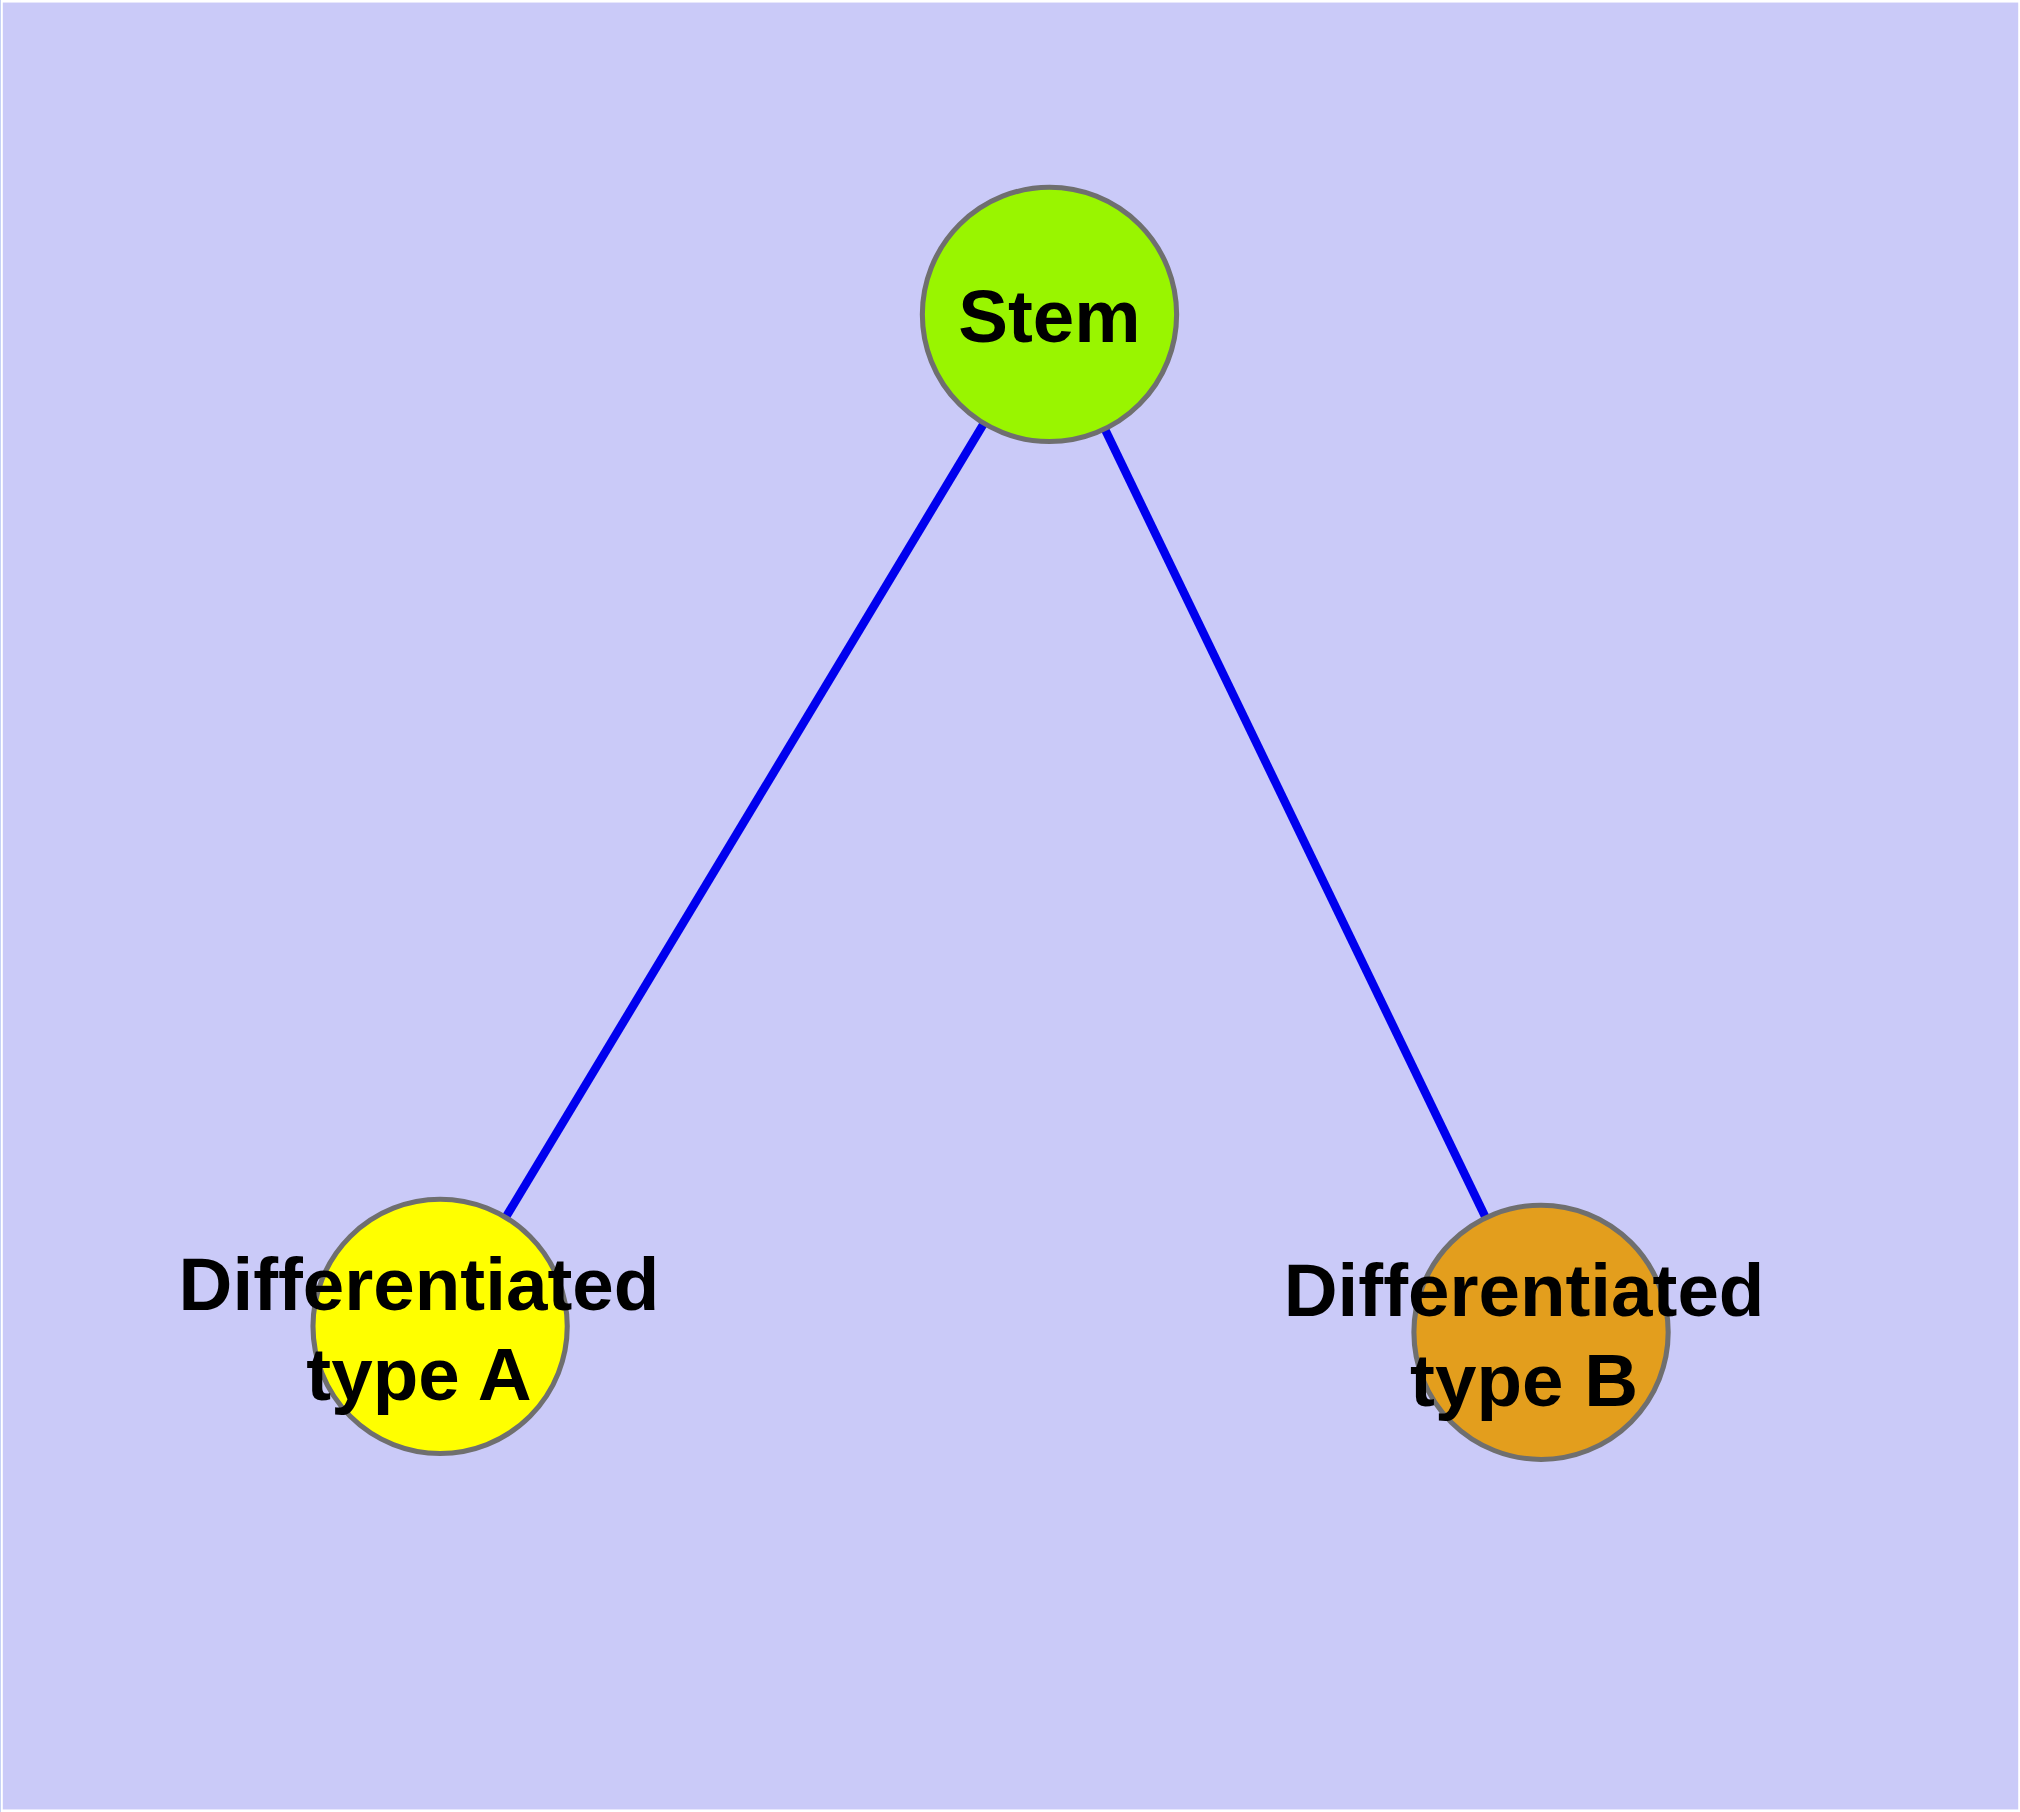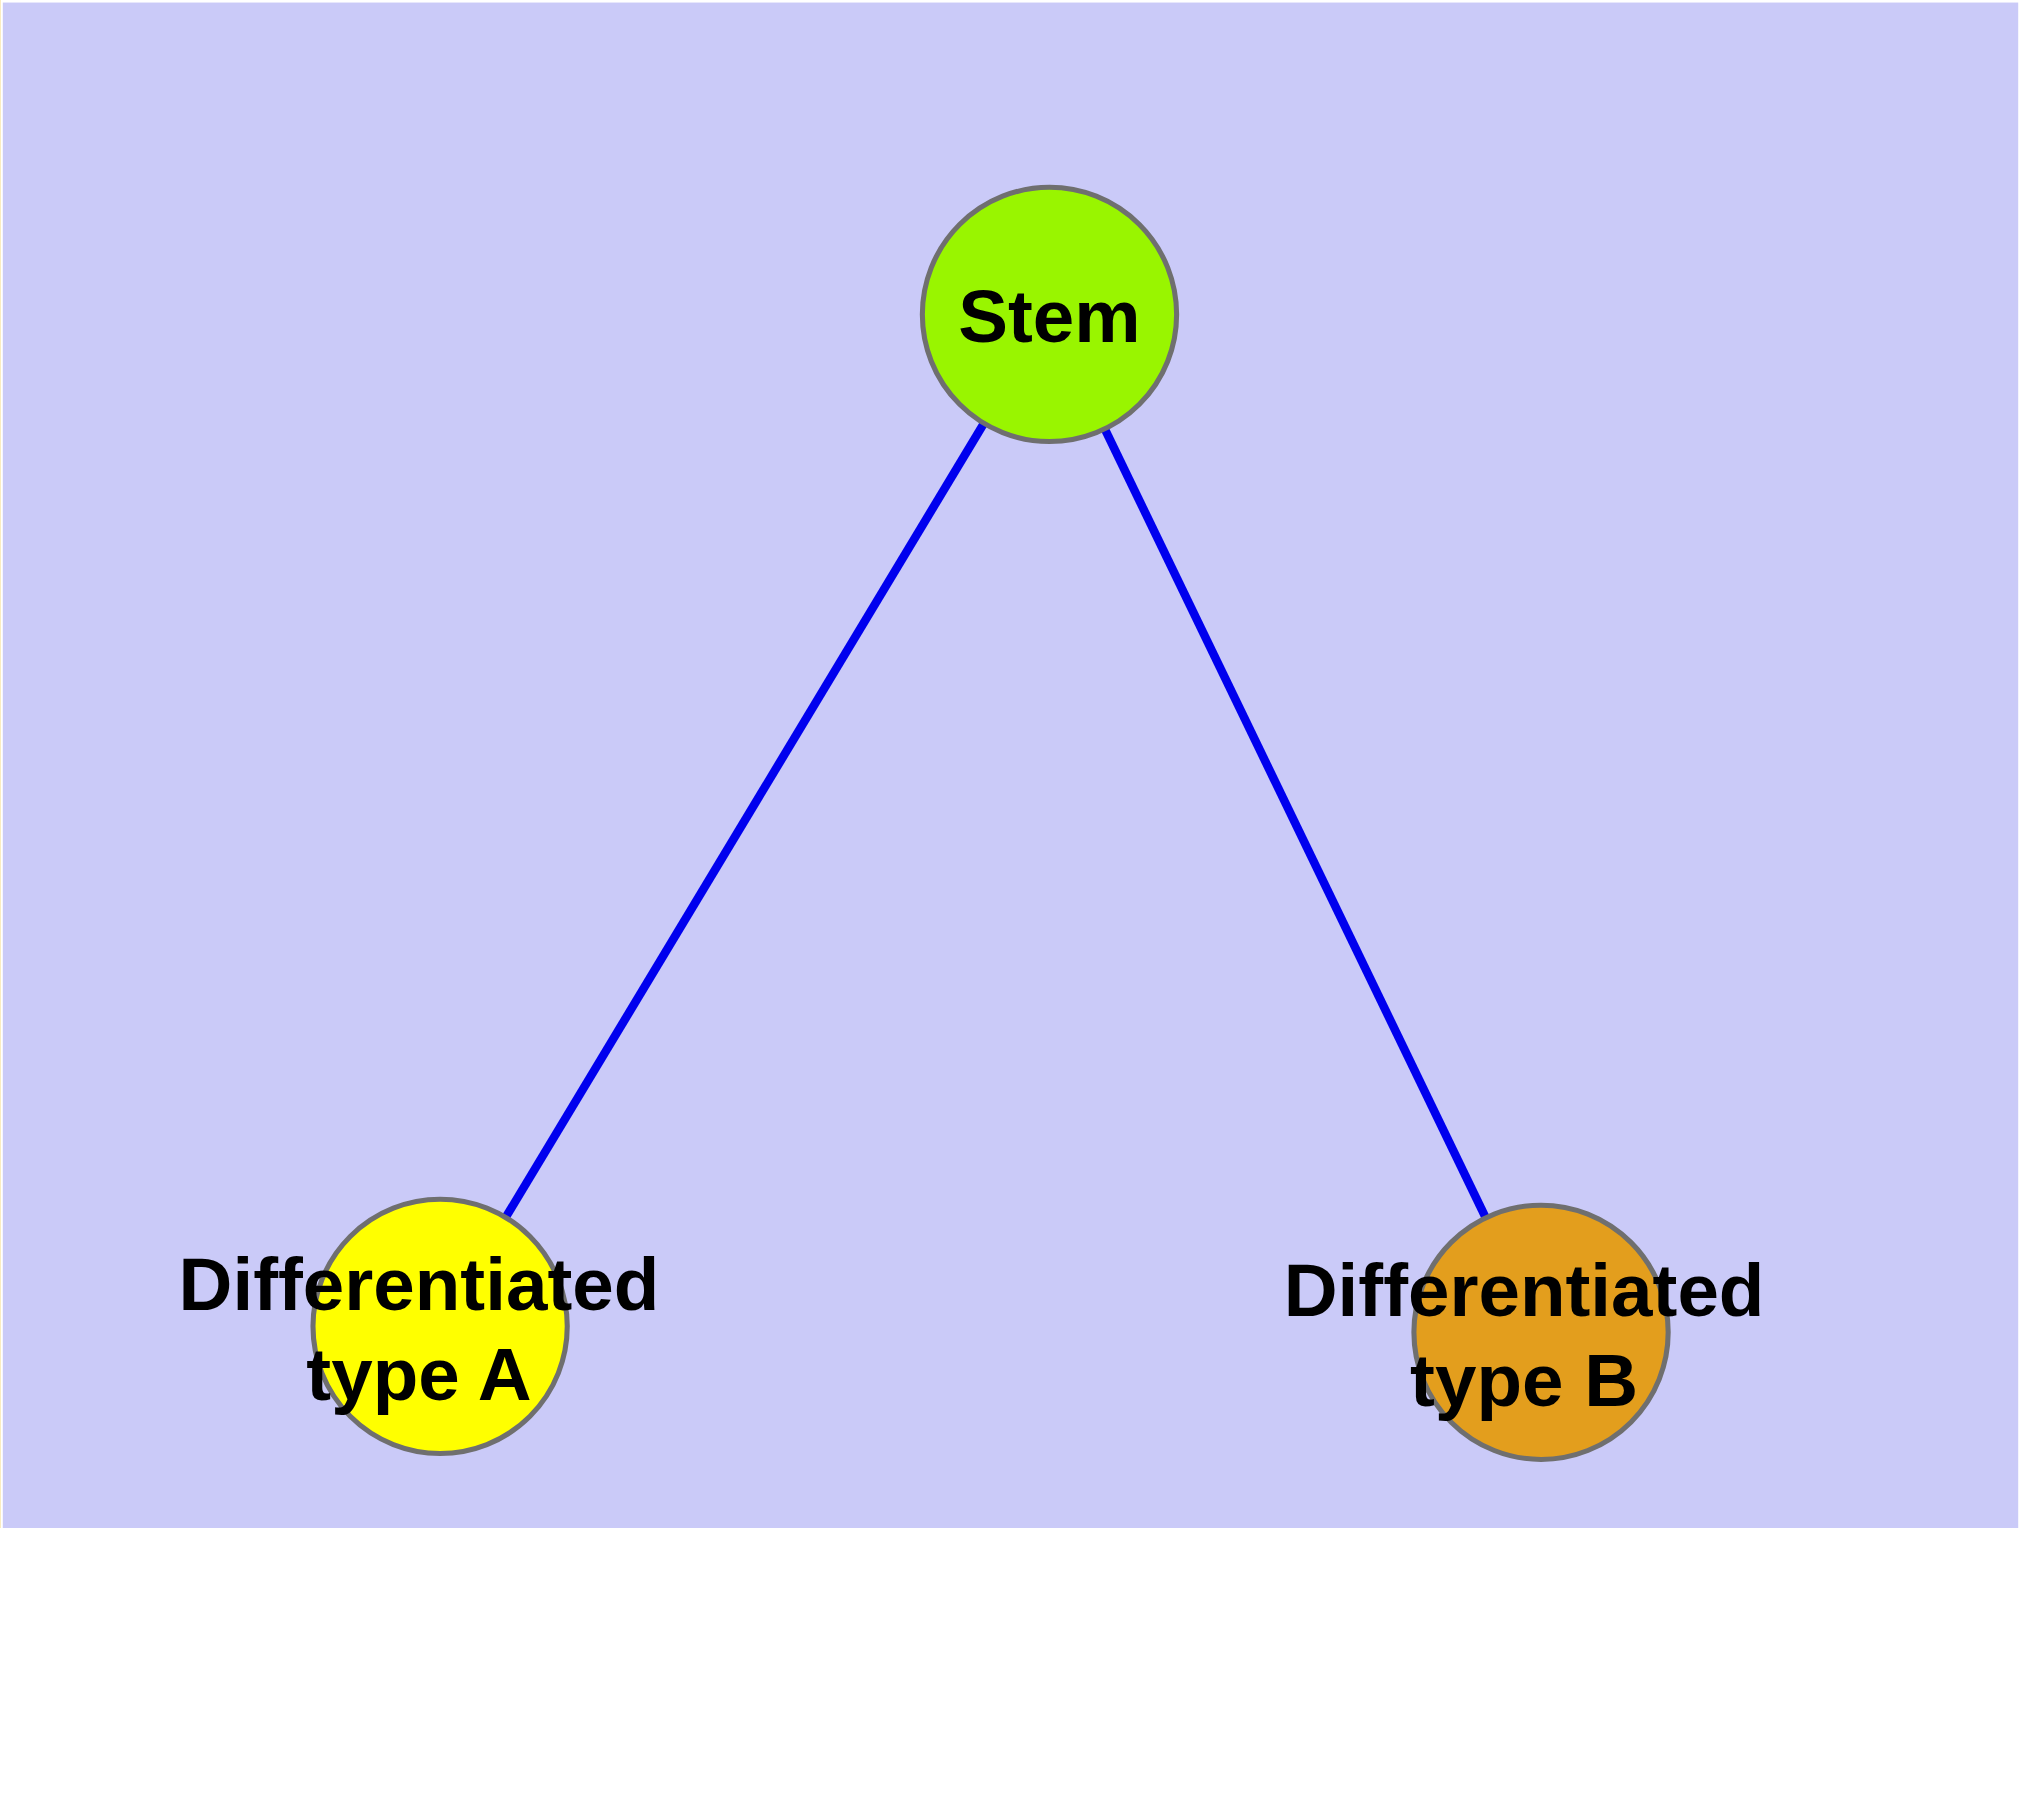--- a/index.html
+++ b/index.html
@@ -4,22 +4,22 @@
 <style>
   html, body {
     margin: 0;
     padding: 0;
     background: #ffffff;
     font-family: "Liberation Sans", sans-serif;
   }
   .stage {
     position: relative;
     width: 2021px;
-    height: 1528px;
-    background: #eab308;
+    height: 1812px;
+    background: #1d4ed8;
   }
   svg {
     display: block;
   }
   svg text {
     font-family: "Liberation Sans", "DejaVu Sans", sans-serif;
     font-weight: bold;
   }
 </style>
 </head>

